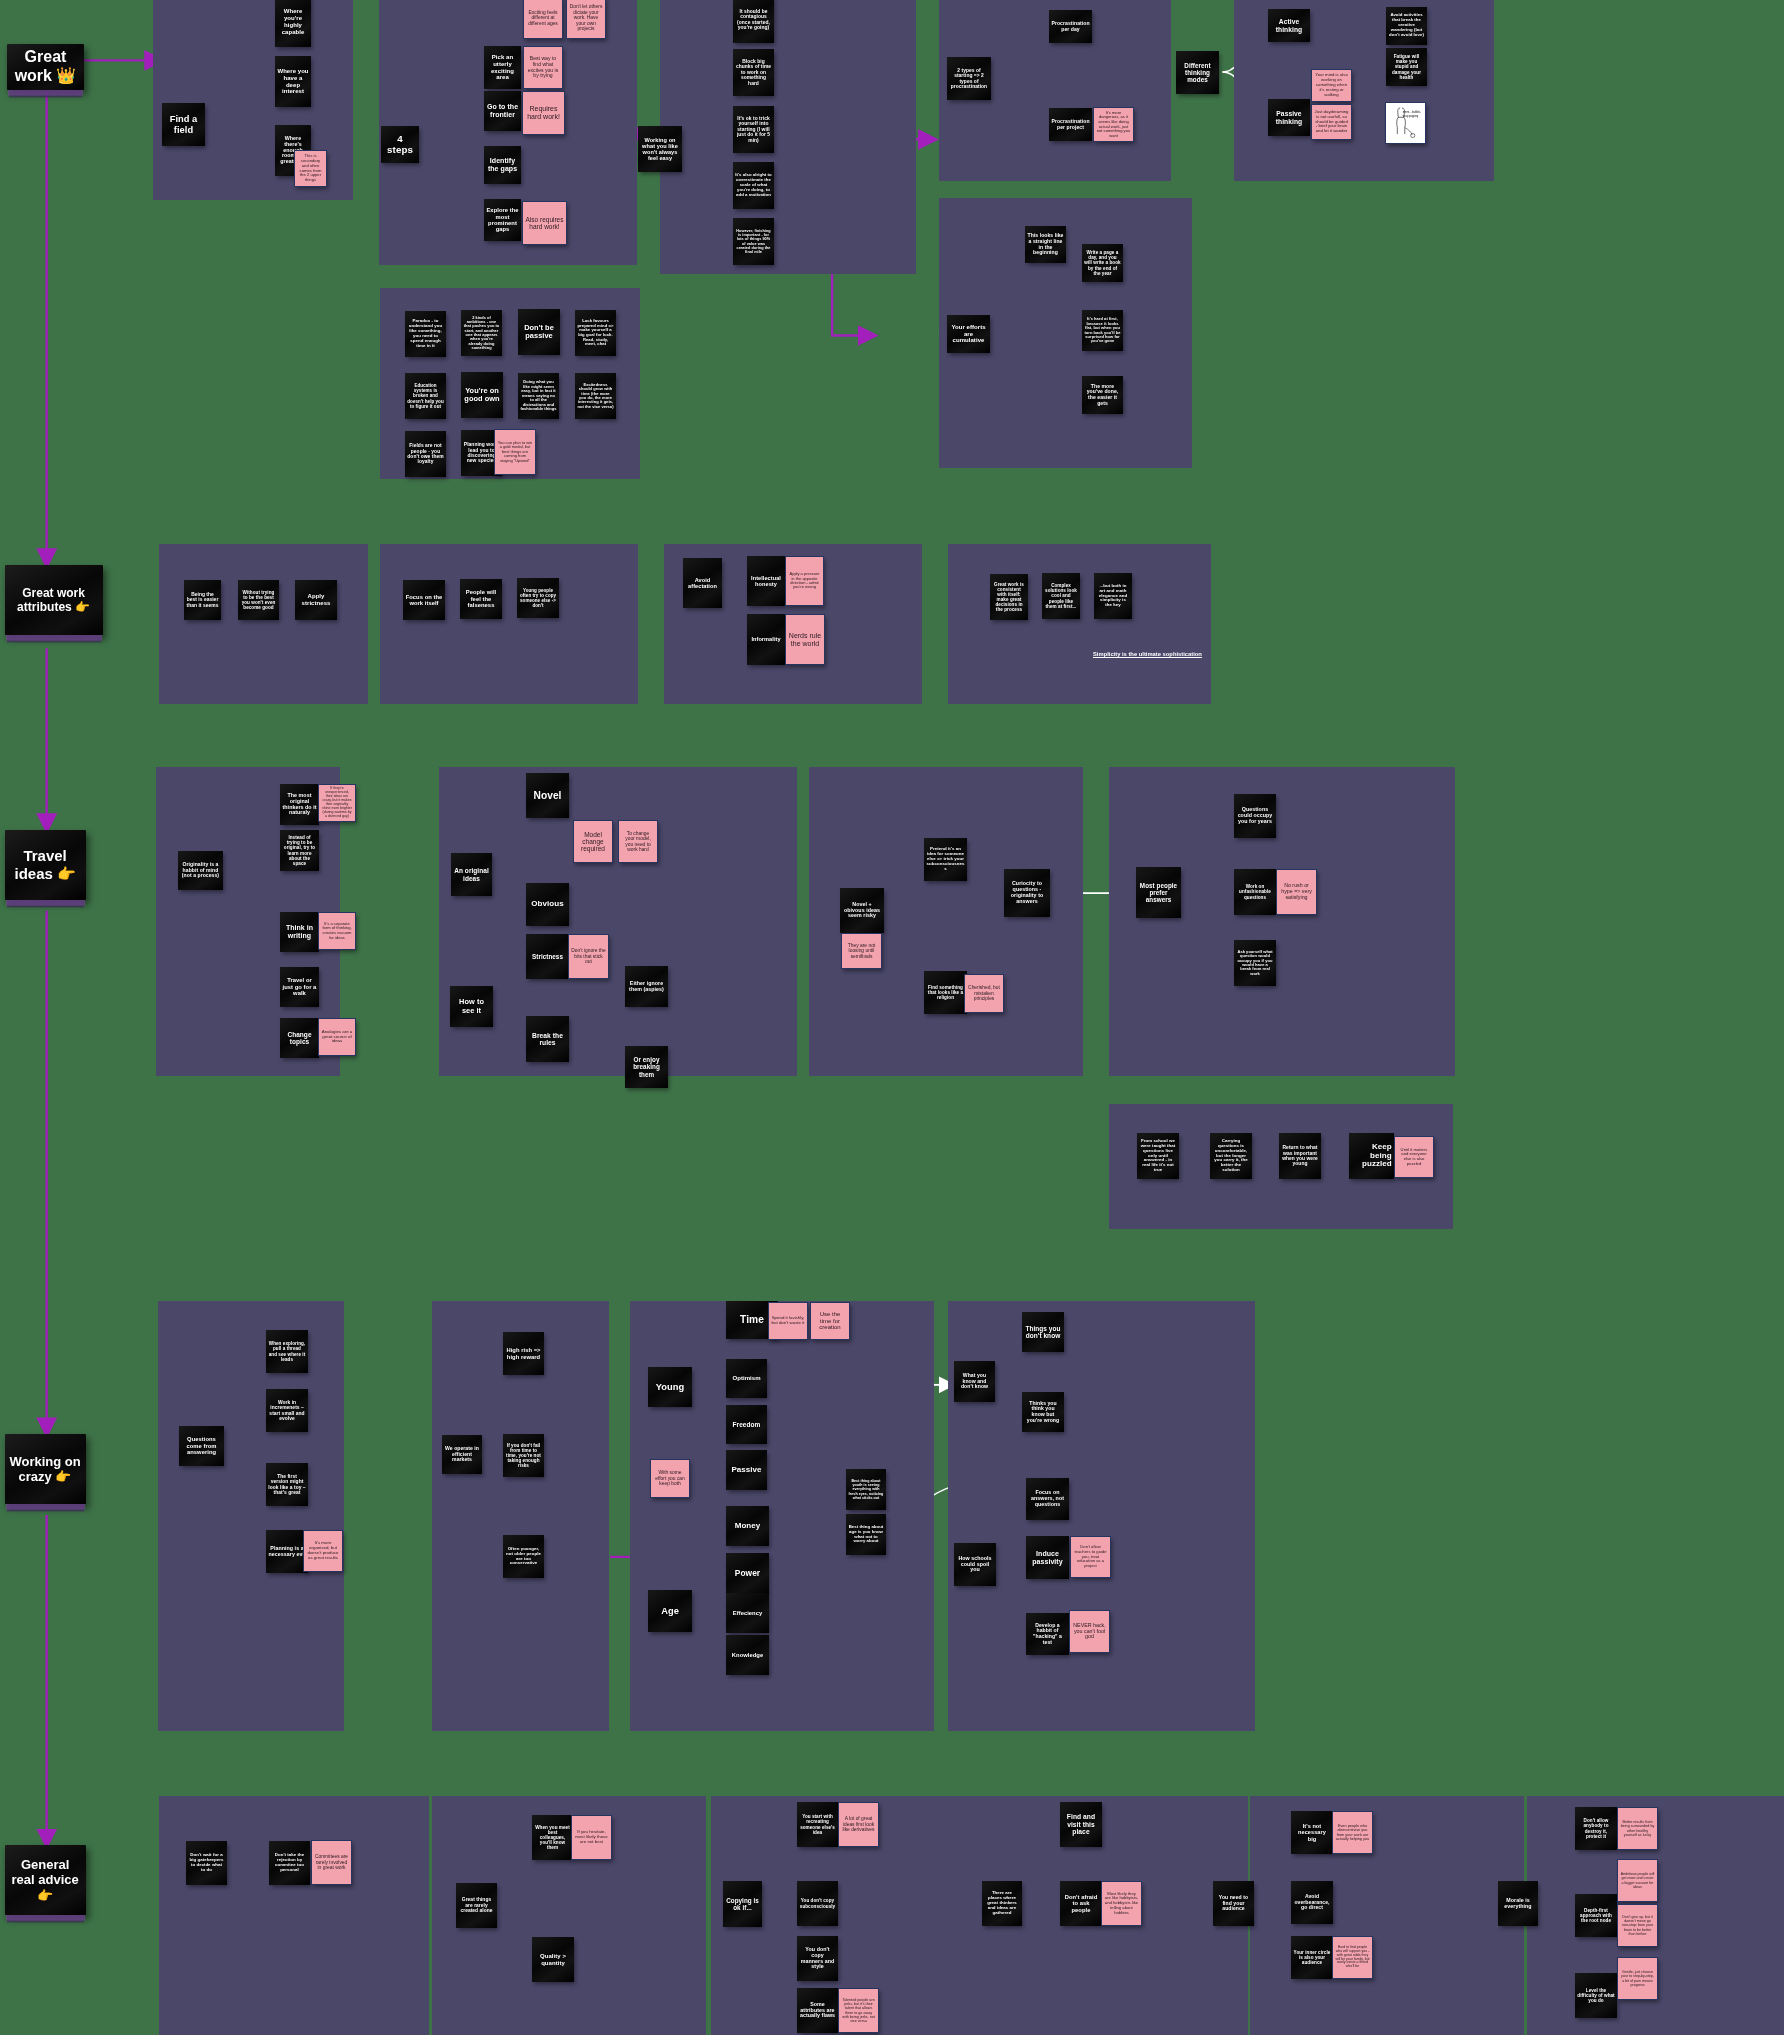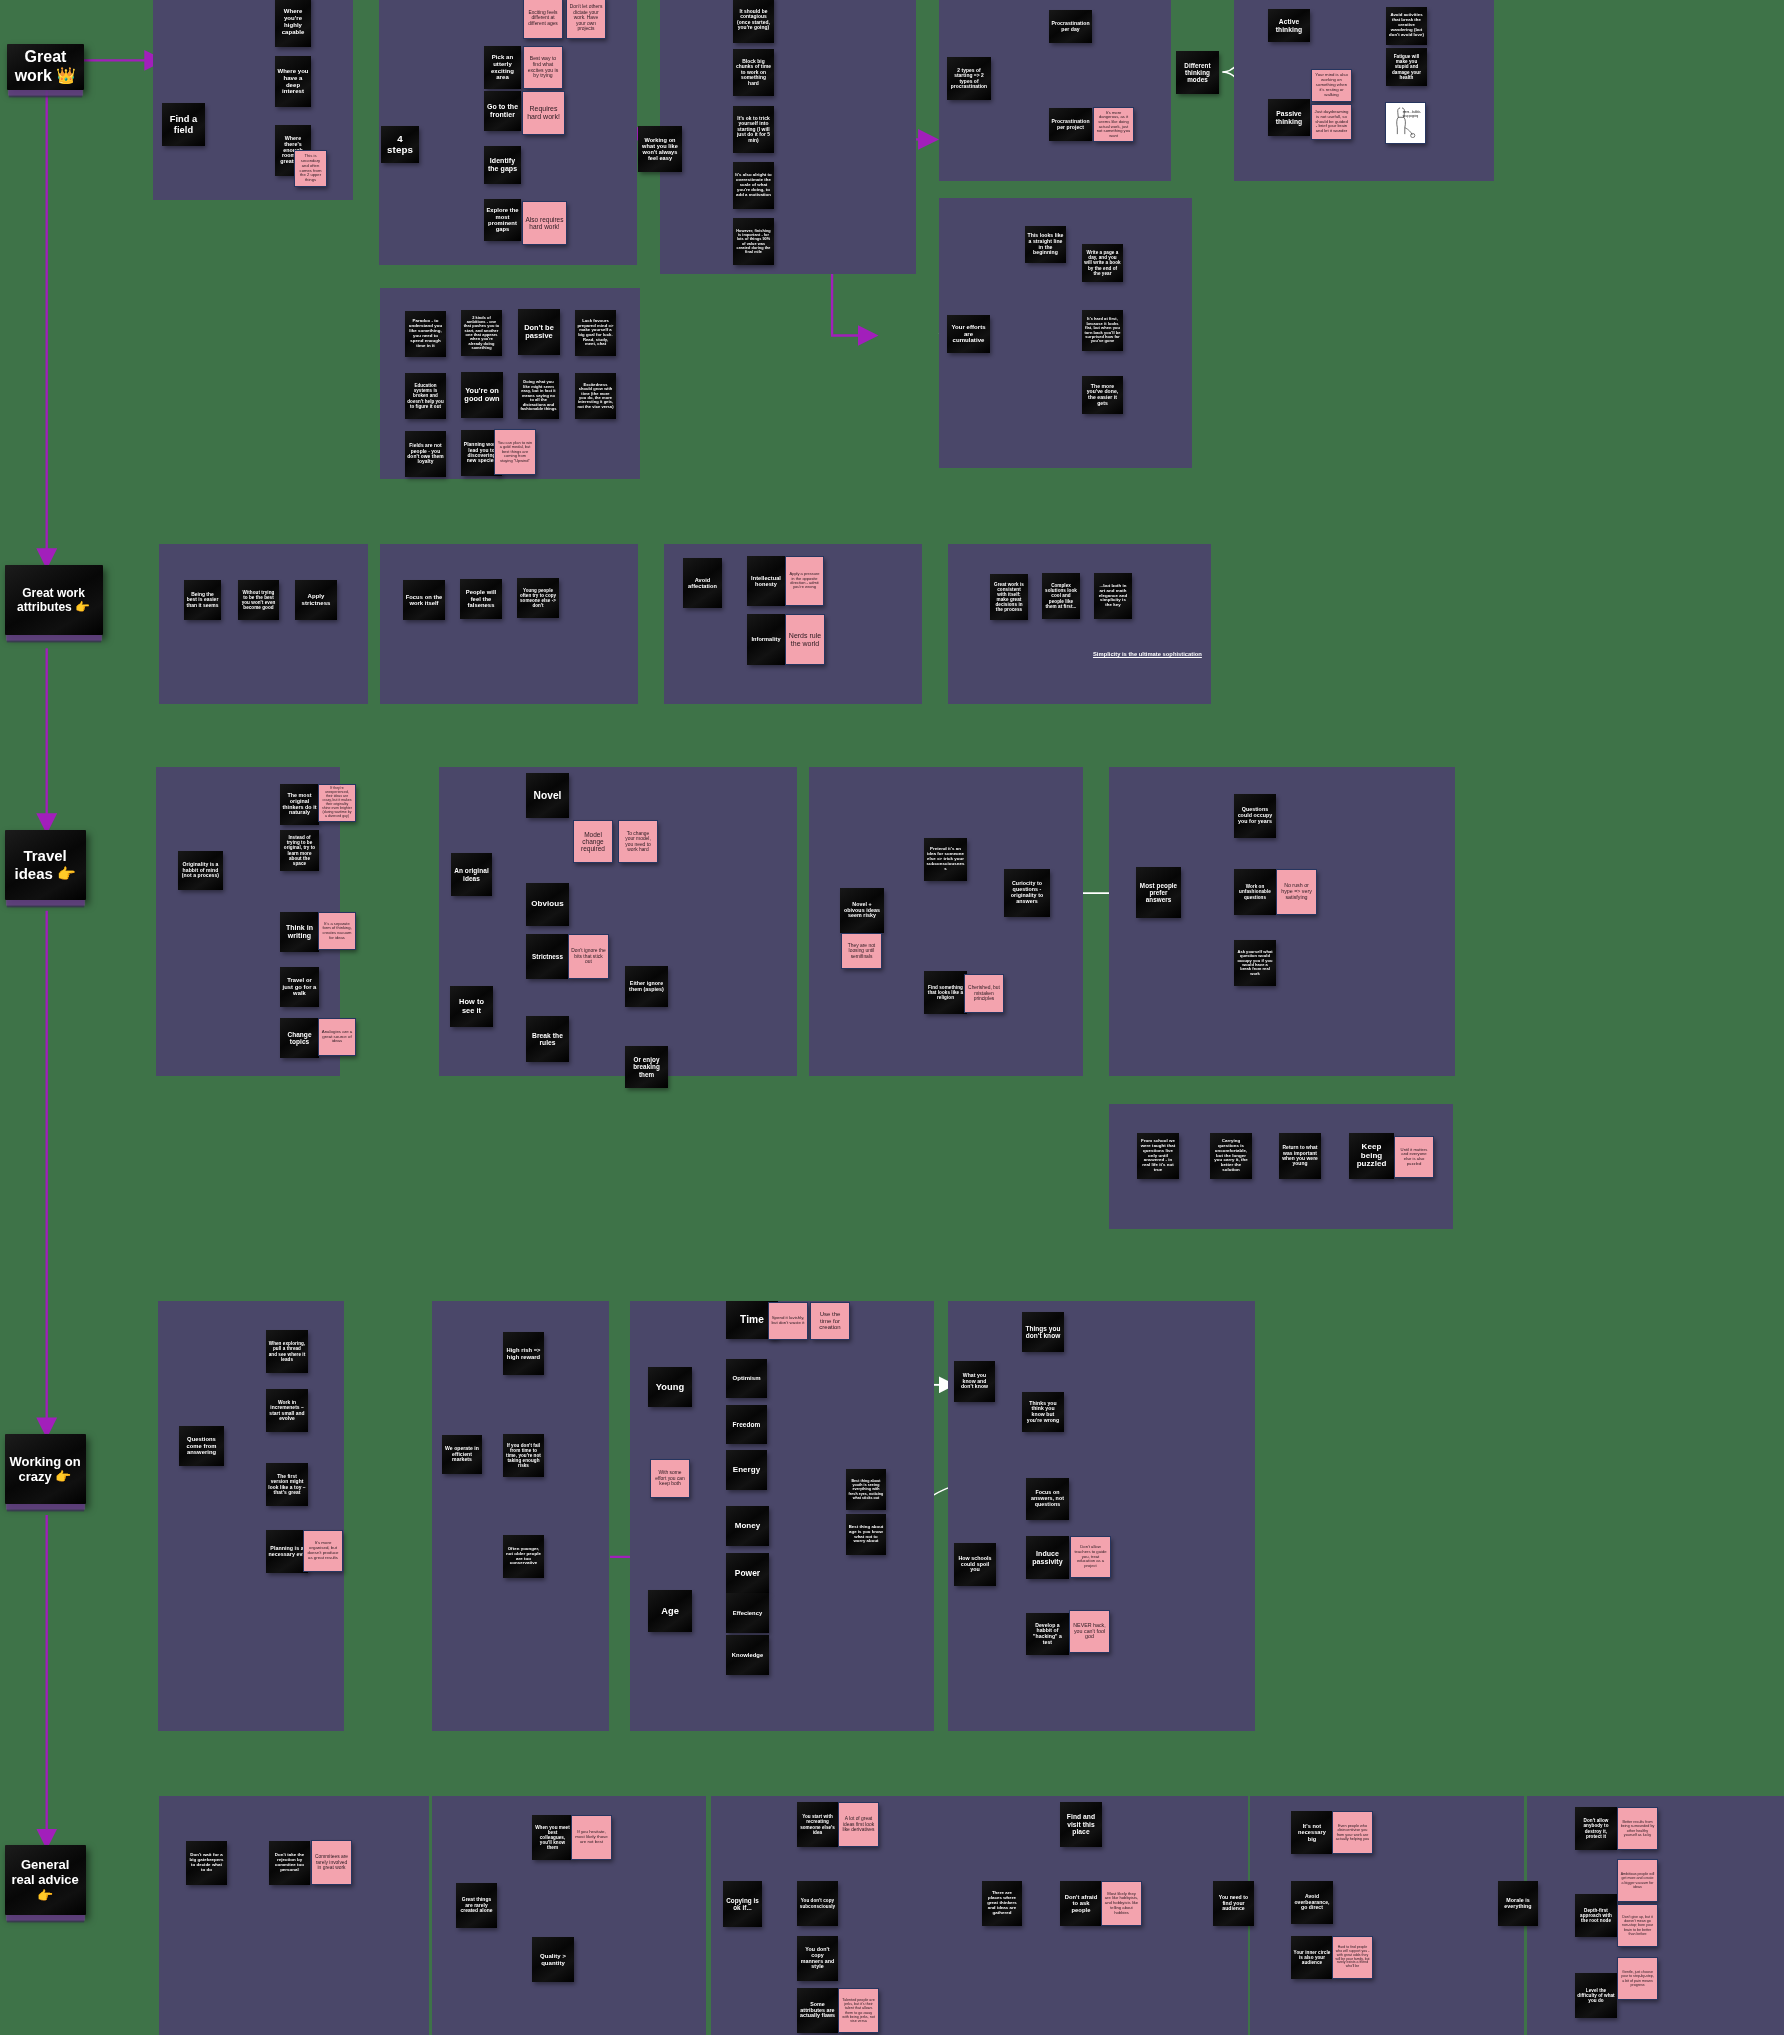--- a/index.html
+++ b/index.html
@@ -386,42 +386,42 @@
 
   <div class="note black" style="left:1136px; top:867px; width:45px; height:51px; font-size:6.3px;">Most people prefer answers</div>
   <div class="note black" style="left:1234px; top:794px; width:42px; height:44px; font-size:5.3px;">Questions could occupy you for years</div>
   <div class="note black" style="left:1234px; top:869px; width:42px; height:46px; font-size:4.6px;">Work on unfashionable questions</div>
   <div class="note pink" style="left:1276px; top:869px; width:41px; height:46px; font-size:5.3px;">No rush or hype =&gt; very satisfying</div>
   <div class="note black" style="left:1234px; top:940px; width:42px; height:46px; font-size:4px;">Ask yourself what question would occupy you if you would have a break from real work</div>
 
   <div class="note black" style="left:1137px; top:1133px; width:42px; height:46px; font-size:4.4px;">From school we were taught that questions live only until answered - in real life it's not true</div>
   <div class="note black" style="left:1210px; top:1133px; width:42px; height:46px; font-size:4.4px;">Carrying questions is uncomfortable, but the longer you carry it, the better the solution</div>
   <div class="note black" style="left:1279px; top:1133px; width:42px; height:46px; font-size:4.9px;">Return to what was important when you were young</div>
-  <div class="note black" style="left:1349px; top:1133px; width:45px; height:46px; font-size:8px;">Keep being puzzled</div>
+  <div class="note black" style="left:1349px; top:1133px; width:45px; height:46px; font-size:8px;text-align:right;">Keep being puzzled</div>
   <div class="note pink" style="left:1394px; top:1136px; width:40px; height:42px; font-size:4.2px;">Until it matters and everyone else is also puzzled</div>
 
   <div class="note black" style="left:179px; top:1426px; width:45px; height:40px; font-size:5.8px;">Questions come from answering</div>
   <div class="note black" style="left:266px; top:1330px; width:42px; height:43px; font-size:4.6px;">When exploring, pull a thread and see where it leads</div>
   <div class="note black" style="left:266px; top:1389px; width:42px; height:43px; font-size:4.9px;">Work in incremenets – start small and evolve</div>
   <div class="note black" style="left:266px; top:1463px; width:42px; height:43px; font-size:4.9px;">The first version might look like a toy – that's great</div>
   <div class="note black" style="left:266px; top:1530px; width:42px; height:43px; font-size:5.3px;">Planning is a necessary evil</div>
   <div class="note pink" style="left:303px; top:1530px; width:40px; height:42px; font-size:4.4px;">It's more organised, but doesn't produce as great results</div>
 
   <div class="note black" style="left:442px; top:1435px; width:40px; height:39px; font-size:5.1px;">We operate in efficient markets</div>
   <div class="note black" style="left:503px; top:1332px; width:41px; height:43px; font-size:5.8px;">High rish =&gt; high reward</div>
   <div class="note black" style="left:503px; top:1434px; width:41px; height:43px; font-size:4.6px;">If you don't fail from time to time, you're not taking enough risks</div>
   <div class="note black" style="left:503px; top:1535px; width:41px; height:43px; font-size:4.4px;">Often younger, not older people are too conservative</div>
 
   <div class="note black" style="left:648px; top:1367px; width:44px; height:40px; font-size:9.3px;">Young</div>
   <div class="note black" style="left:726px; top:1301px; width:52px; height:38px; font-size:10.2px;">Time</div>
   <div class="note pink" style="left:768px; top:1302px; width:40px; height:38px; font-size:4.4px;">Spend it lavishly, but don't waste it</div>
   <div class="note pink" style="left:810px; top:1302px; width:40px; height:38px; font-size:6px;">Use the time for creation</div>
   <div class="note black" style="left:726px; top:1359px; width:41px; height:39px; font-size:6px;">Optimism</div>
   <div class="note black" style="left:726px; top:1405px; width:41px; height:39px; font-size:6.5px;">Freedom</div>
-  <div class="note black" style="left:726px; top:1450px; width:41px; height:40px; font-size:8px;">Energy</div>
+  <div class="note black" style="left:726px; top:1450px; width:41px; height:40px; font-size:8px;">Passive</div>
   <div class="note pink" style="left:650px; top:1459px; width:40px; height:39px; font-size:4.9px;">With some effort you can keep both</div>
 
   <div class="note black" style="left:648px; top:1590px; width:44px; height:42px; font-size:9.3px;">Age</div>
   <div class="note black" style="left:726px; top:1506px; width:43px; height:40px; font-size:8px;">Money</div>
   <div class="note black" style="left:726px; top:1553px; width:43px; height:41px; font-size:8.4px;">Power</div>
   <div class="note black" style="left:726px; top:1593px; width:43px; height:40px; font-size:5.8px;">Effeciency</div>
   <div class="note black" style="left:726px; top:1635px; width:43px; height:40px; font-size:5.8px;">Knowledge</div>
 
   <div class="note black" style="left:846px; top:1469px; width:40px; height:41px; font-size:3.6px;">Best thing about youth is seeing everything with fresh eyes, noticing what sticks out</div>
   <div class="note black" style="left:846px; top:1514px; width:40px; height:41px; font-size:4.3px;">Best thing about age is you know what not to worry about</div>

